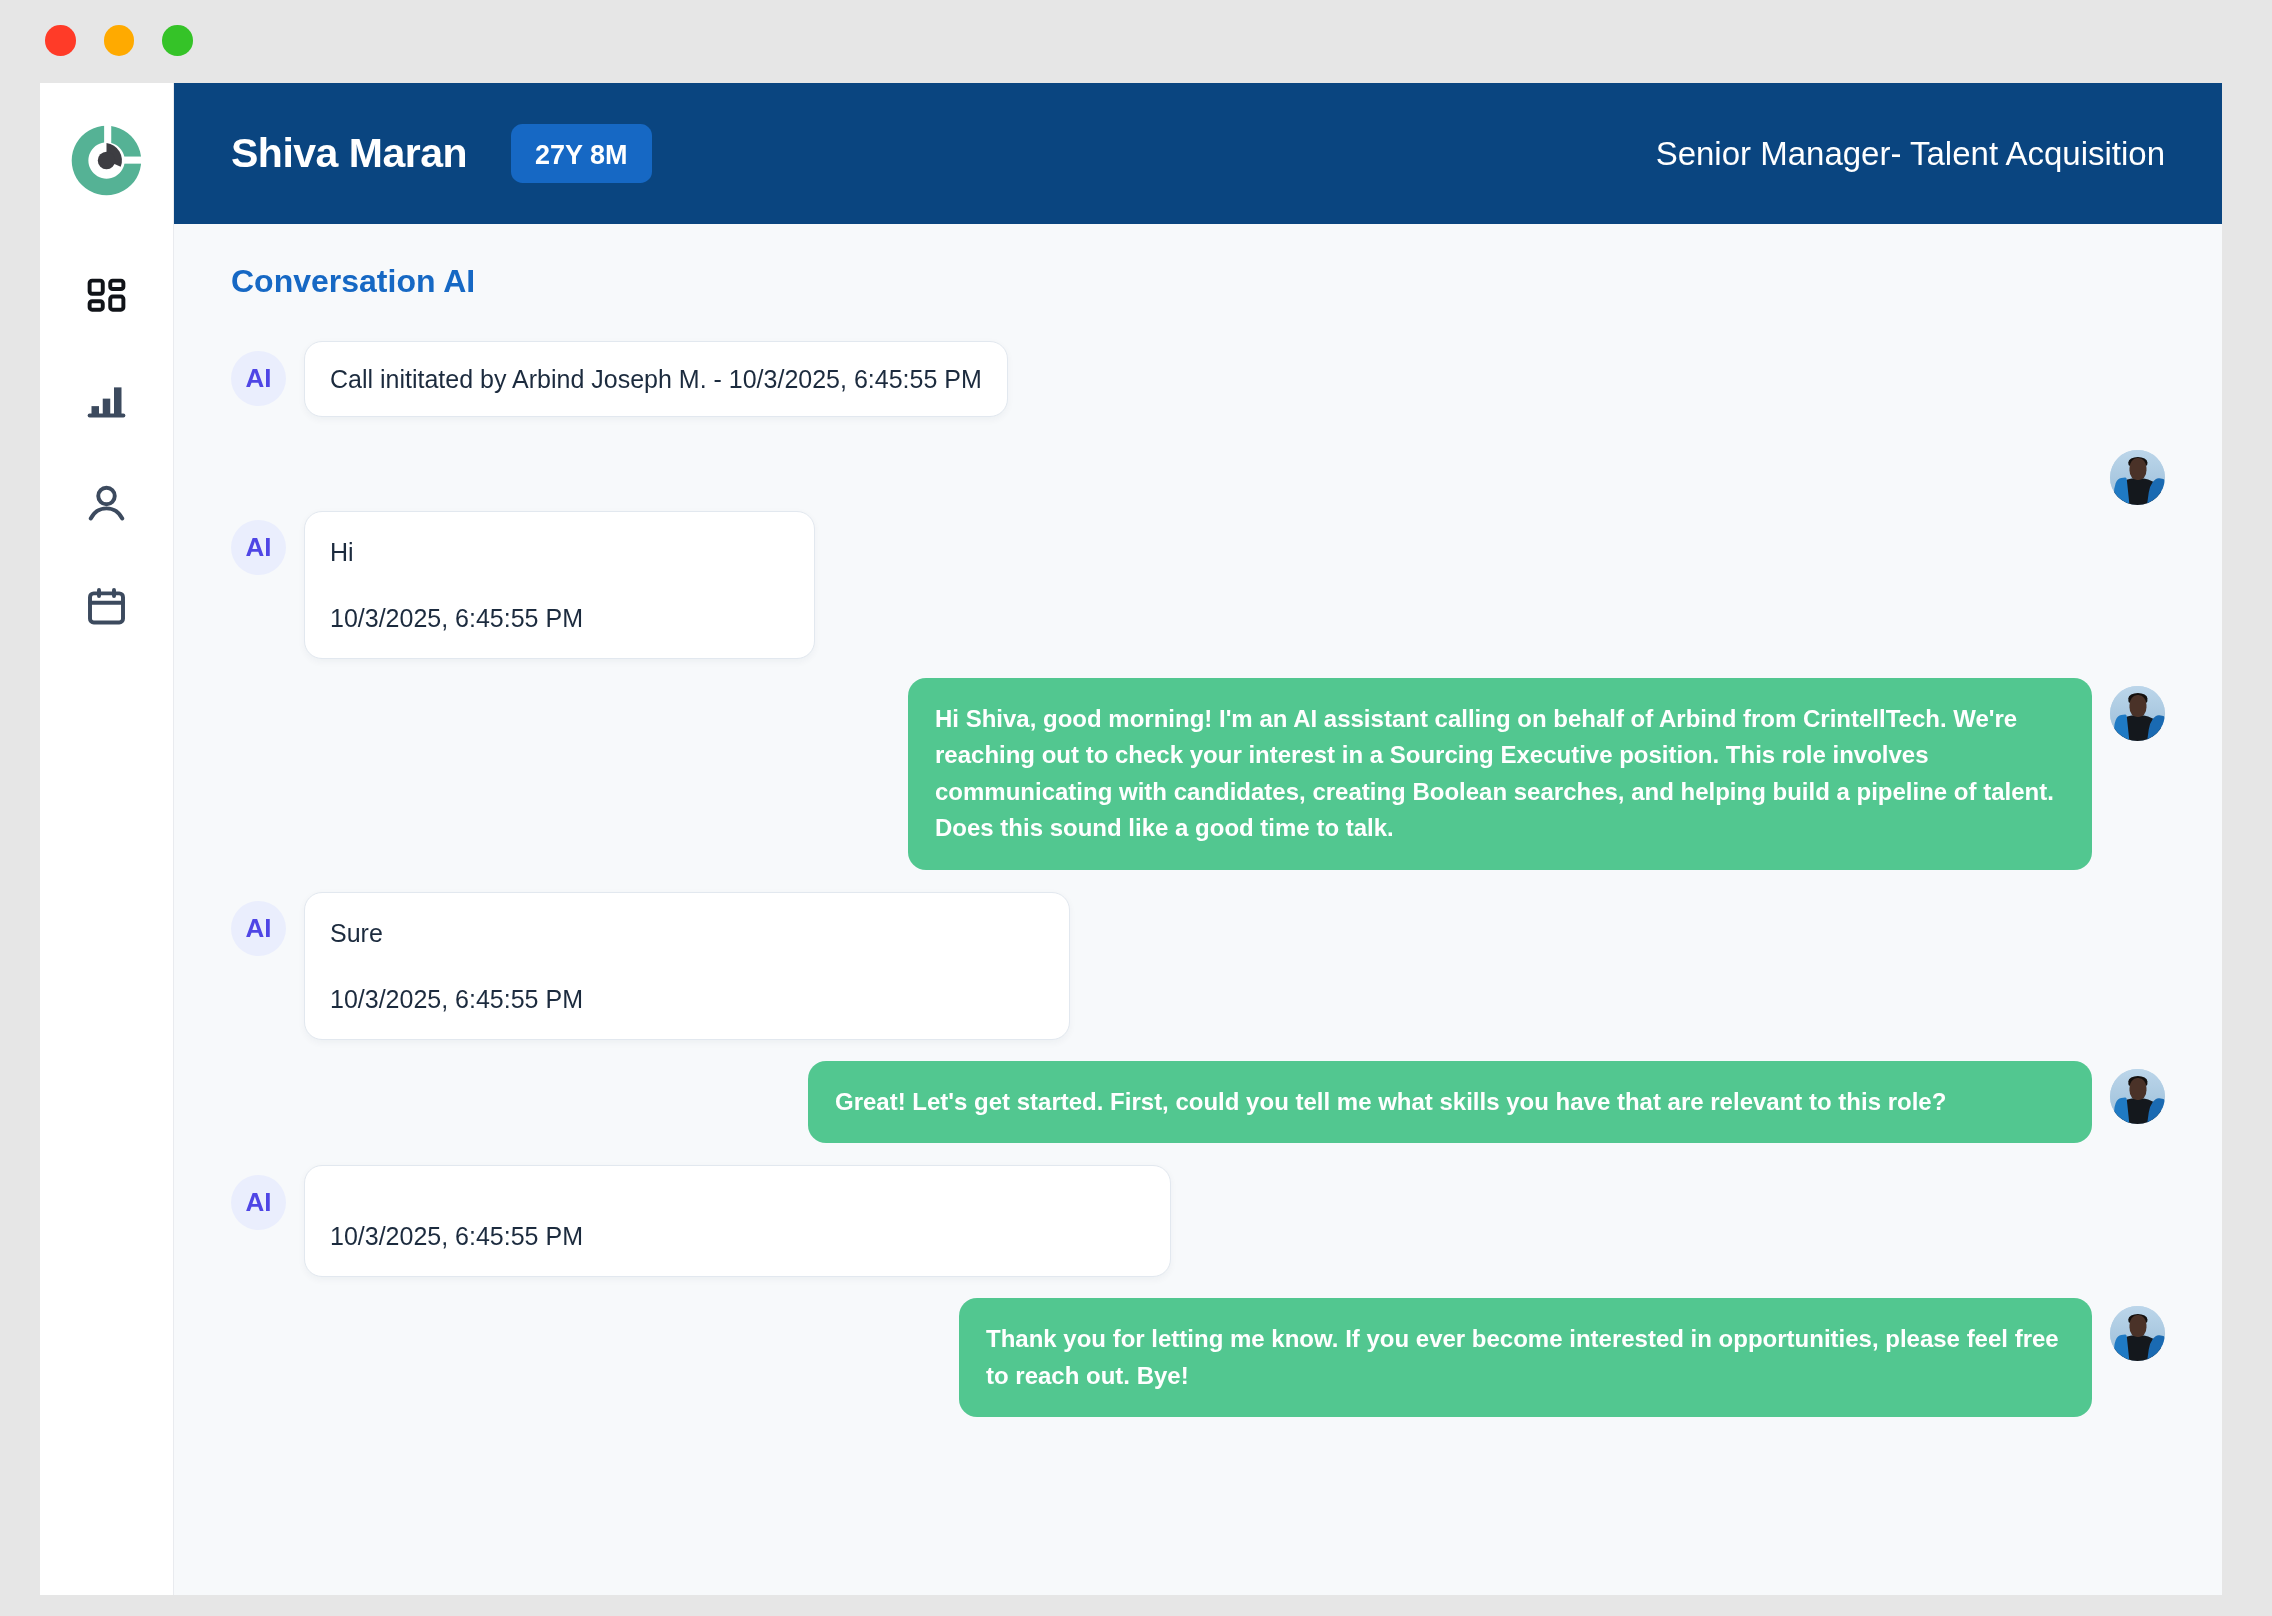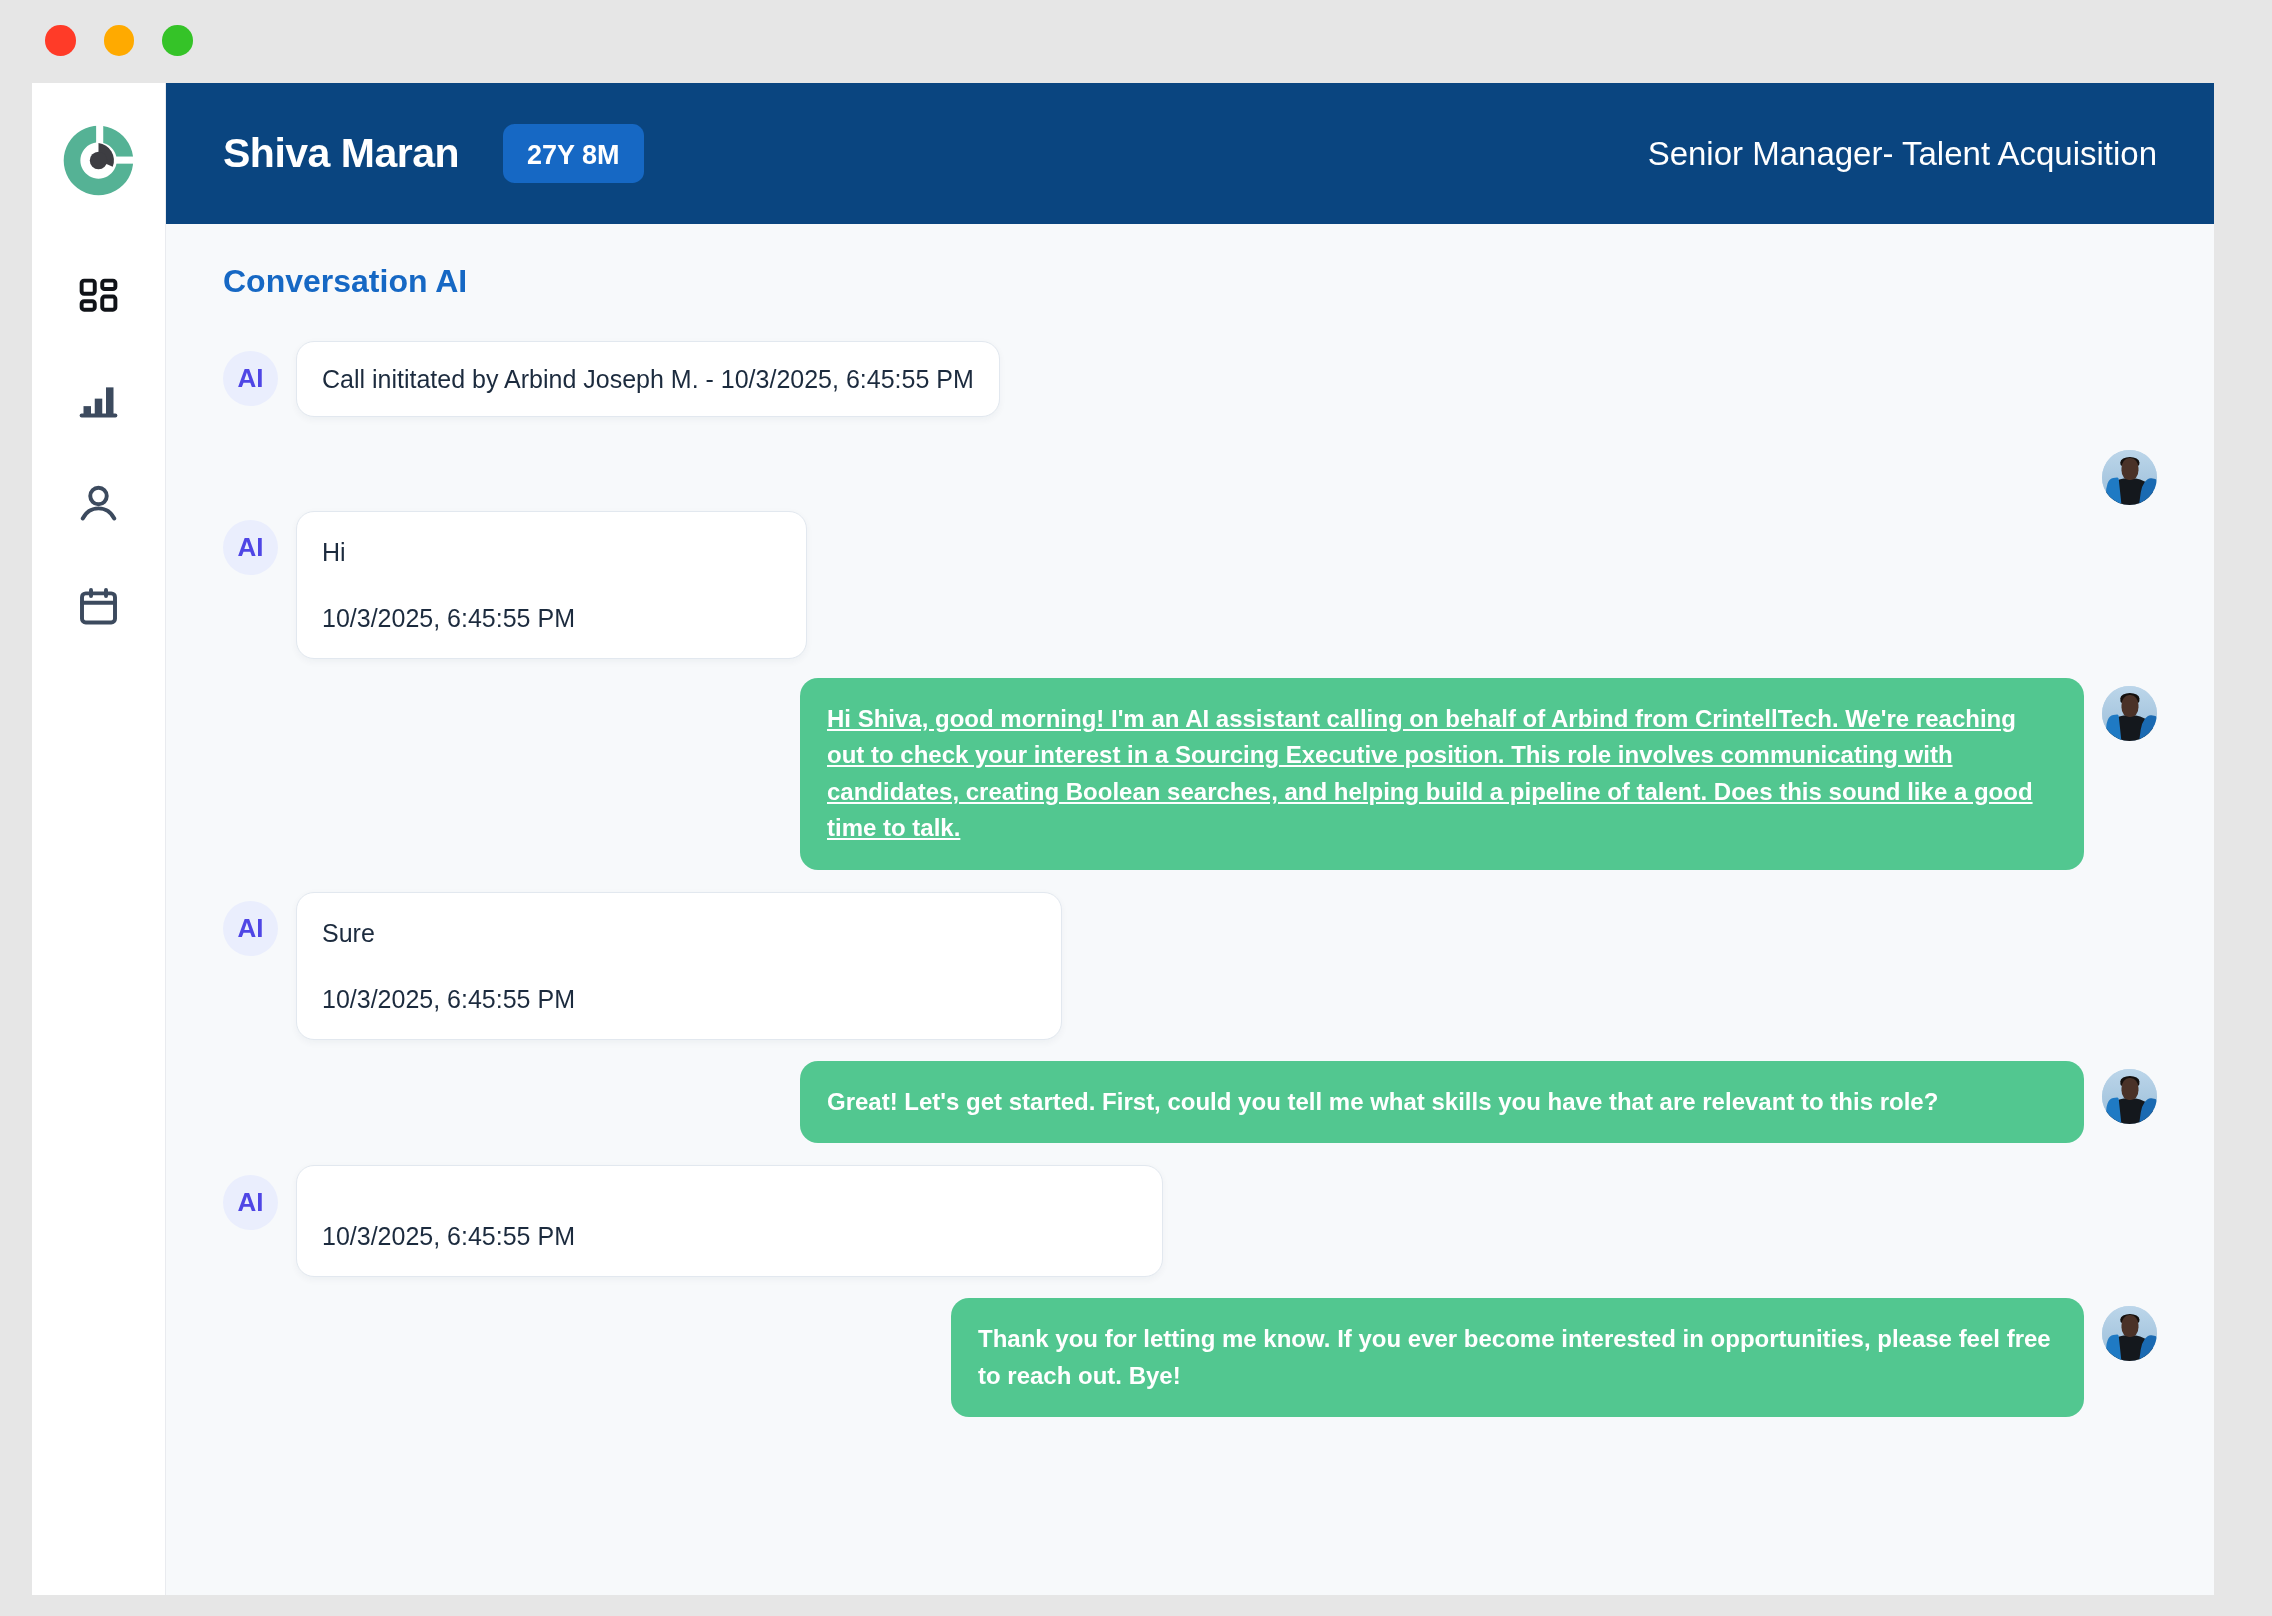--- a/index.html
+++ b/index.html
@@ -15,21 +15,21 @@
     position: absolute; left: 45px; top: 25px;
     display: flex; gap: 28px; align-items: center;
   }
   .tl-dot { width: 30.5px; height: 30.5px; border-radius: 50%; }
   .tl-red    { background: #ff3b28; }
   .tl-yellow { background: #ffaa00; }
   .tl-green  { background: #35c328; }
 
   #app-window {
     position: absolute;
-    left: 32px; top: 83px;
+    left: 40px; top: 83px;
     width: 2182px; height: 1512px;
     background: #ffffff;
     display: flex;
     overflow: hidden;
   }
 
   
   #sidebar {
     width: 134px; flex: 0 0 134px;
     background: #ffffff;
@@ -181,21 +181,21 @@
   .r-g1    { margin-bottom: 22px; }
   .r-sure  { margin-bottom: 21px; }
   .r-g2    { margin-bottom: 22px; }
   .r-sorry { margin-bottom: 21px; }
   .r-g3    { margin-bottom: 0; }
 
   .w-init  { }
   .w-hi    { width: 511px; }
   .w-sure  { width: 766px; }
   .w-sorry { width: 867px; }
-  .w-g1    { width: 1284px; text-decoration: underline; }
+  .w-g1    { width: 1184px; }
   .w-g2    { width: 1284px; margin-left: 12px; }
   .w-g3    { width: 1133px; }
 </style>
 </head>
 <body>
 
 <div id="traffic-lights">
   <span class="tl-dot tl-red"></span>
   <span class="tl-dot tl-yellow"></span>
   <span class="tl-dot tl-green"></span>

